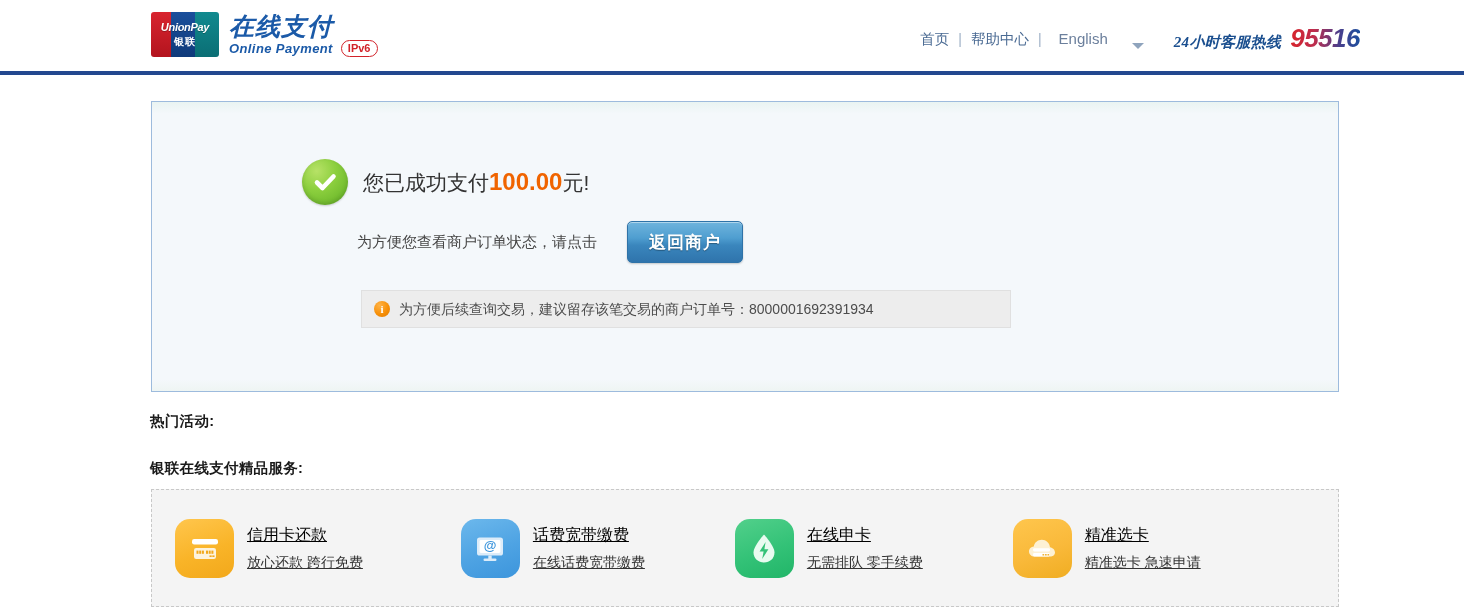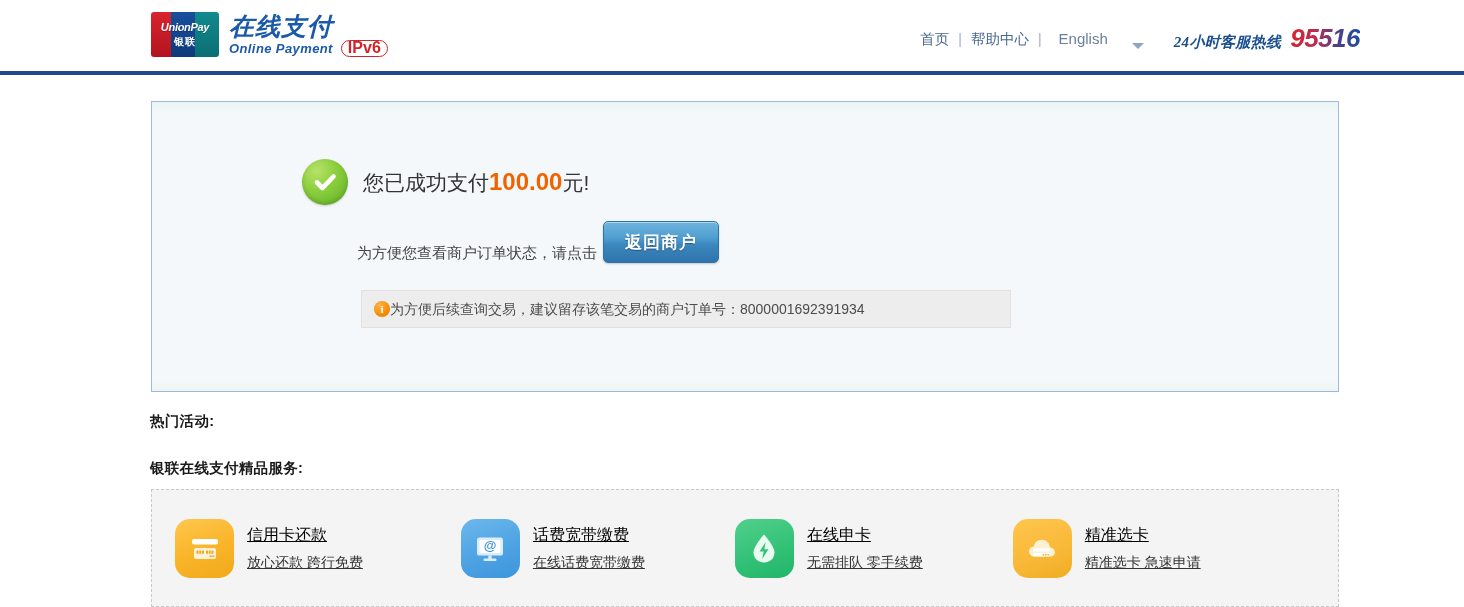--- a/index.html
+++ b/index.html
@@ -102,21 +102,21 @@
     font-style: italic;
     line-height: 15px;
     letter-spacing: .4px;
     white-space: nowrap;
   }
   .ipv6-badge {
     margin-left: 8px;
     border: 1.5px solid #d2232a;
     color: #d2232a;
     border-radius: 9px;
-    font-size: 16px;
+    font-size: 11px;
     font-weight: bold;
     padding: 0px 6px 1px 6px;
     line-height: 14px;
     white-space: nowrap;
   }
 
   
   .header-nav {
     position: absolute;
     right: 104px;
@@ -220,21 +220,22 @@
     color: #f06400;
     font-weight: bold;
     font-size: 24px;
   }
 
   .merchant-row {
     position: absolute;
     left: 205px;
     top: 119px;
     display: flex;
-    align-items: flex-end;
+    align-items: center;
+    gap: 24px;
   }
   .merchant-text {
     font-size: 15px;
     color: #464646;
     line-height: 20px;
     white-space: nowrap;
   }
   .btn-return {
     margin-left: 6px;
     width: 116px;
@@ -275,21 +276,21 @@
     font-size: 11px;
     font-weight: bold;
     display: flex;
     align-items: center;
     justify-content: center;
     flex: none;
     line-height: 16px;
     font-family: "Liberation Serif", serif;
   }
   .notice-text {
-    margin-left: 0;
+    margin-left: 9px;
     font-size: 14px;
     color: #4c4c4c;
     line-height: 18px;
     white-space: nowrap;
   }
 
   
   .section-heading {
     position: absolute;
     left: 150px;

